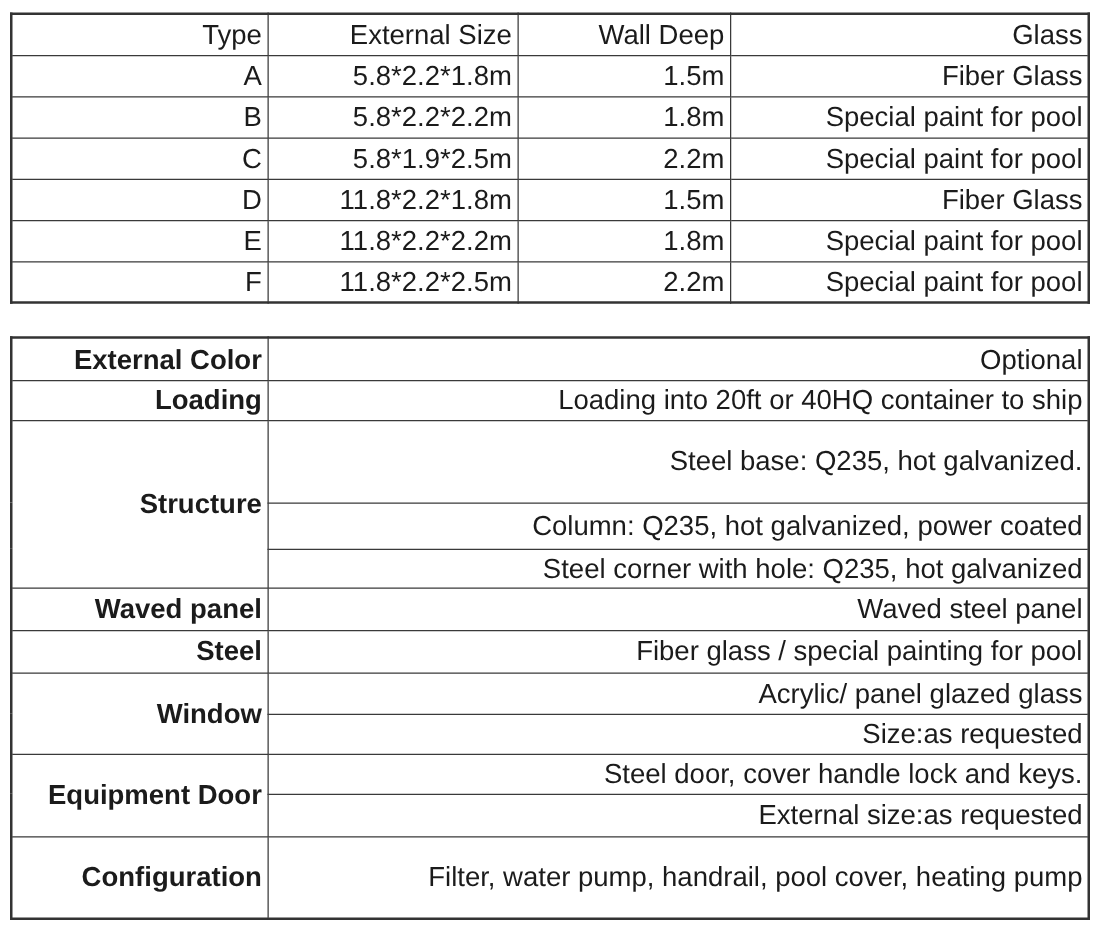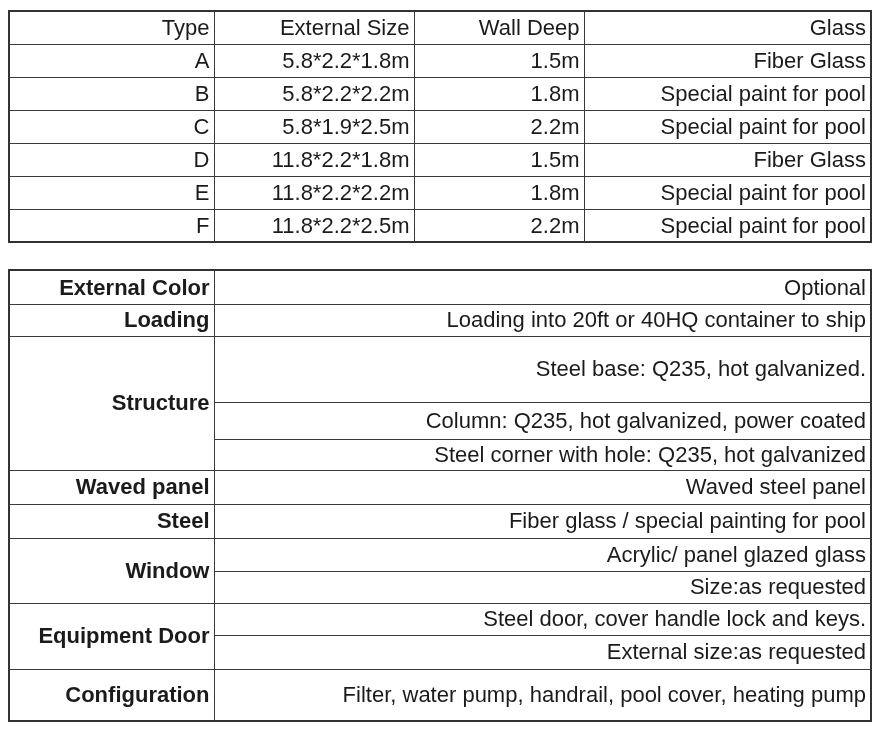--- a/index.html
+++ b/index.html
@@ -152,20 +152,20 @@
         <tr style="height: 32px;">
           <td class="value">Size:as requested</td>
         </tr>
         <tr style="height: 32px;">
           <td class="label" rowspan="2">Equipment Door</td>
           <td class="value">Steel door, cover handle lock and keys.</td>
         </tr>
         <tr style="height: 34px;">
           <td class="value">External size:as requested</td>
         </tr>
-        <tr style="height: 52px;">
+        <tr style="height: 66px;">
           <td class="label">Configuration</td>
           <td class="value">Filter, water pump, handrail, pool cover, heating pump</td>
         </tr>
       </tbody>
   </table>
 
 </div>
 
 </body></html>

